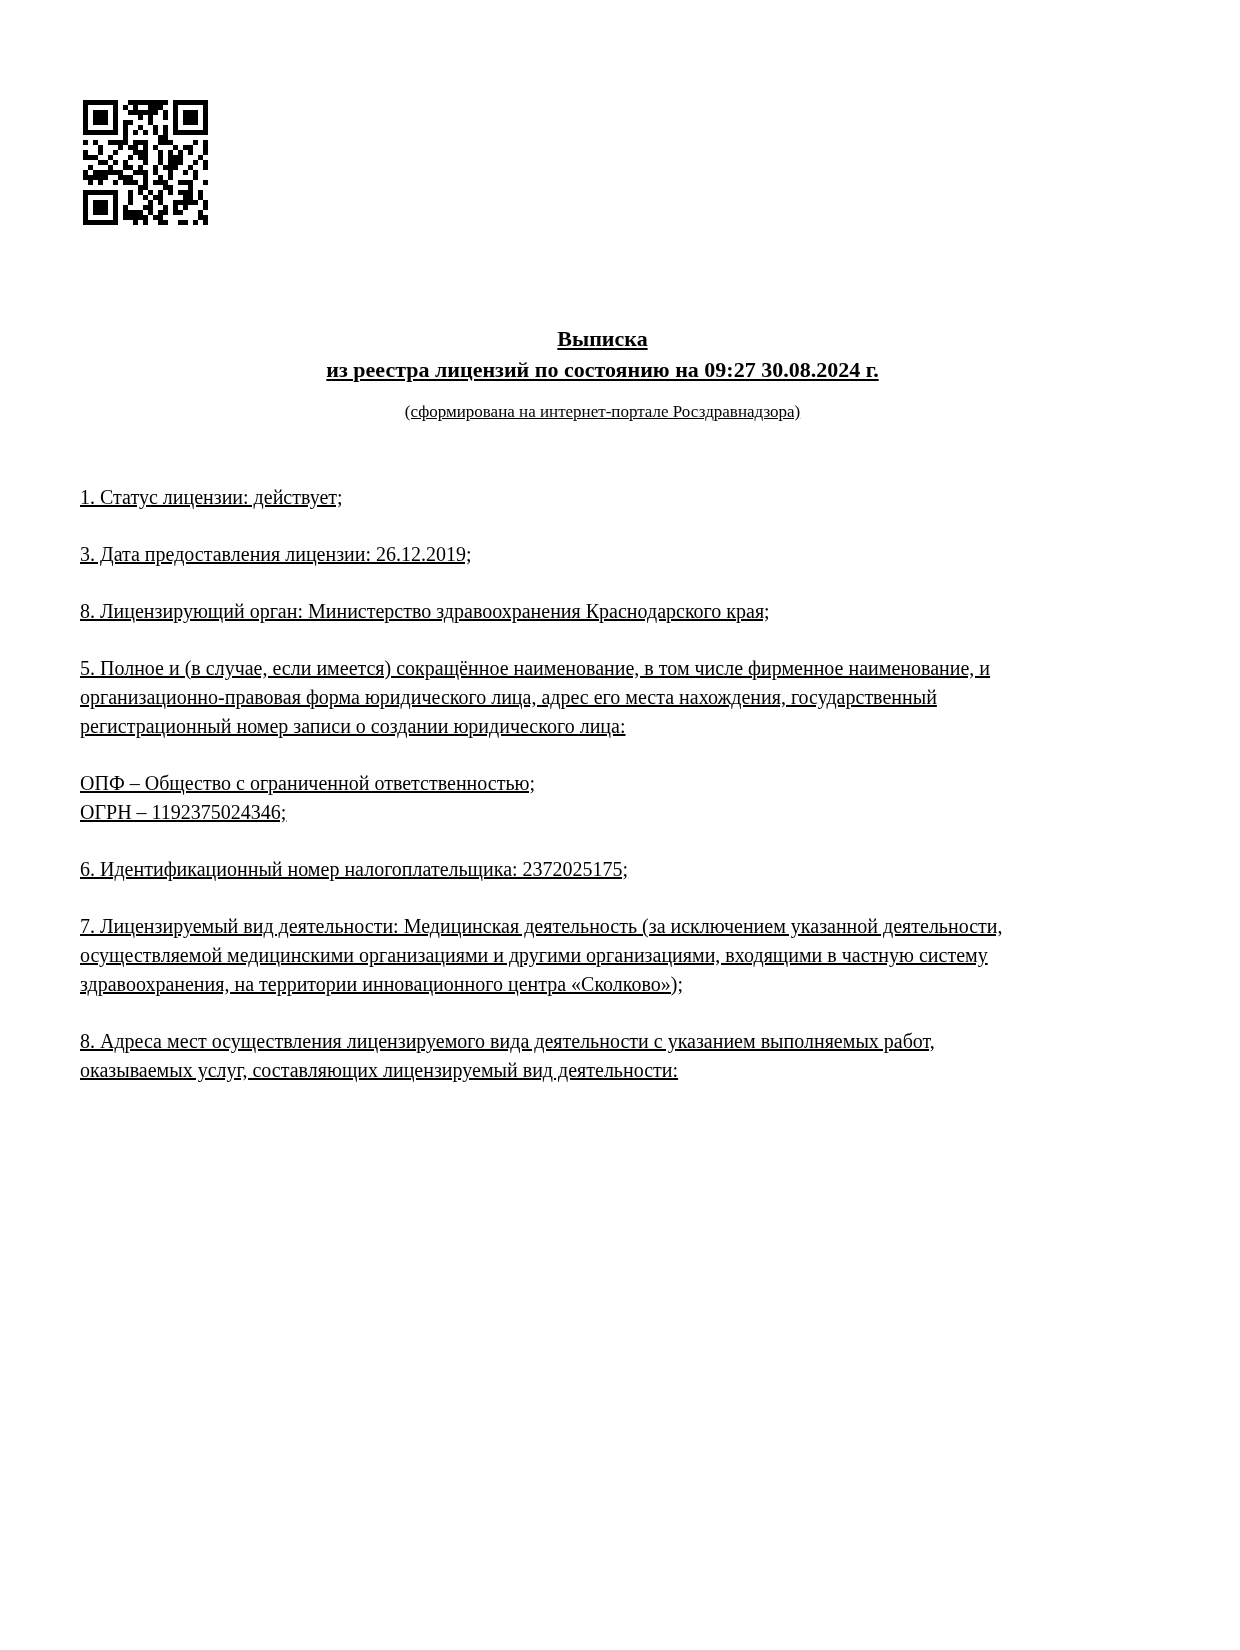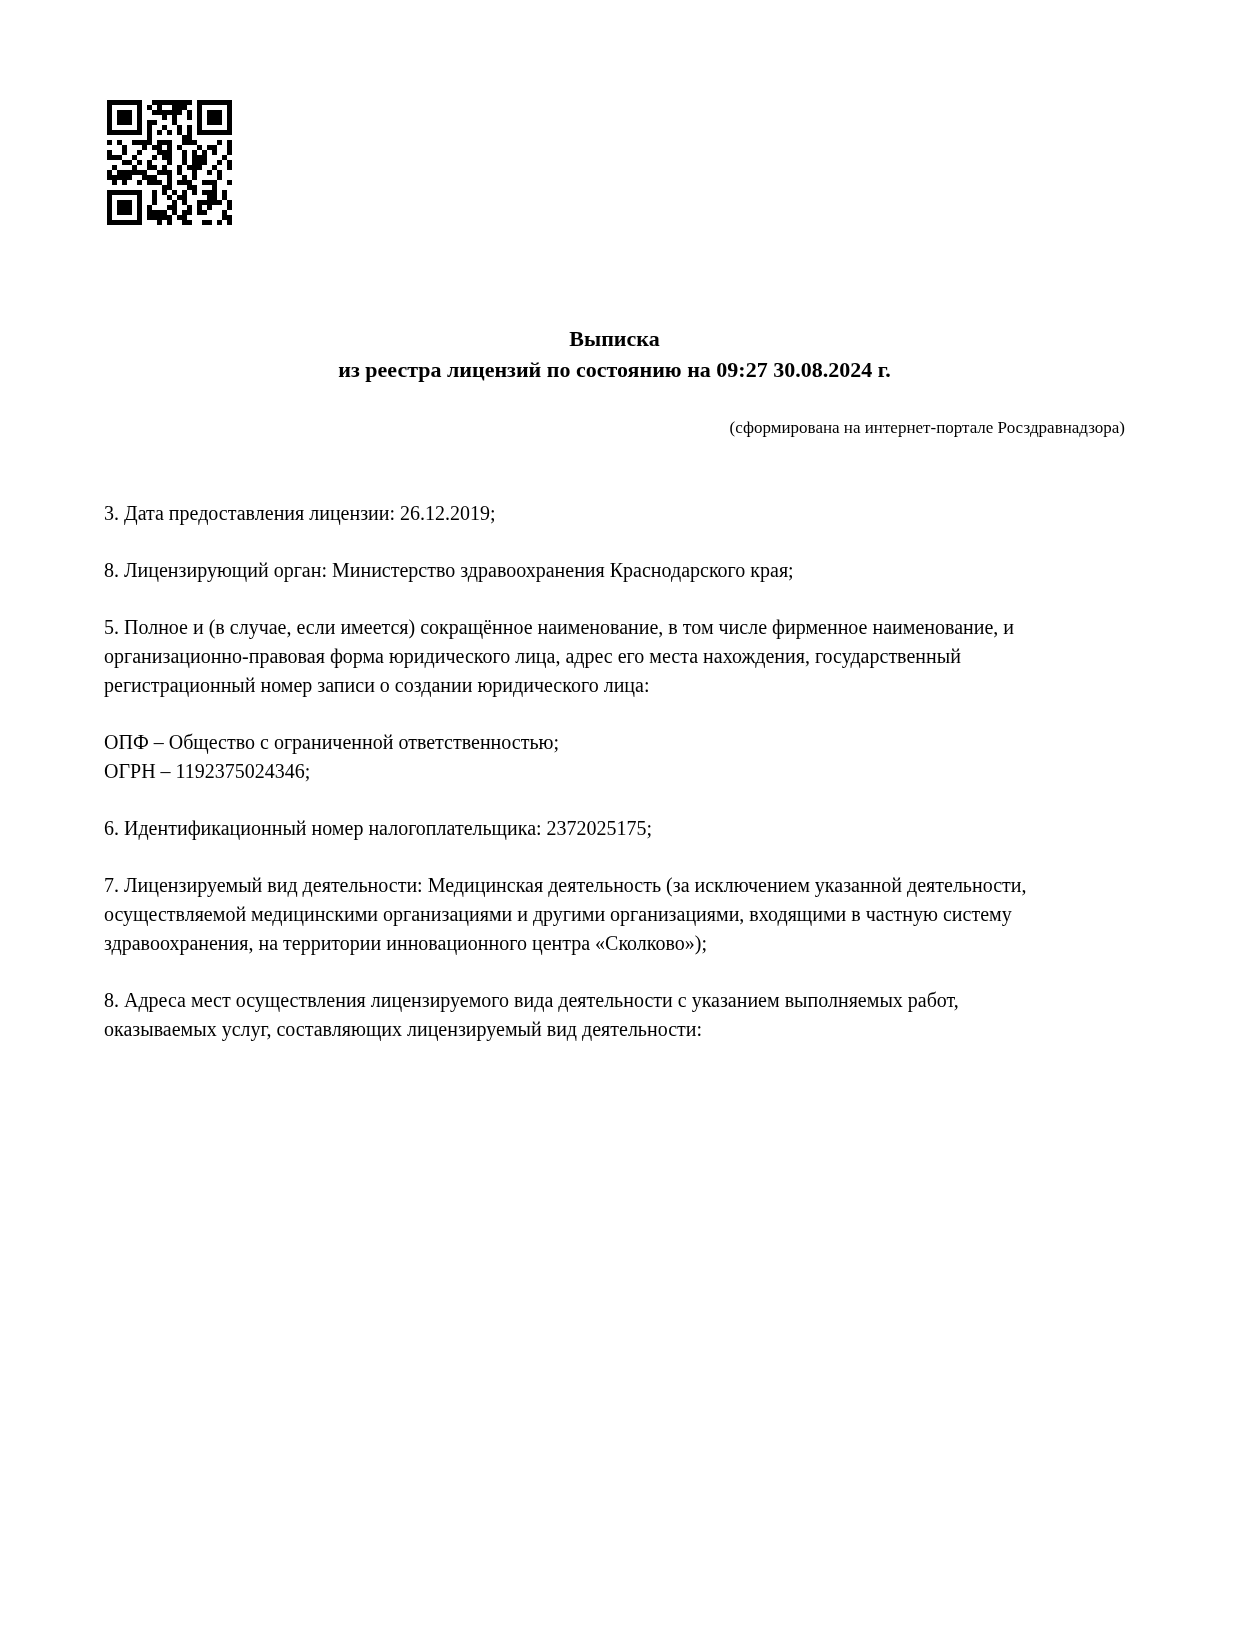--- a/index.html
+++ b/index.html
@@ -7,40 +7,41 @@
   body {
     width: 1240px;
     height: 1650px;
     background: #ffffff;
     color: #000000;
     font-family: "Liberation Serif", "DejaVu Serif", serif;
   }
   .page {
     width: 1240px;
     height: 1257px;
-    padding: 0 115px 0 104px;
+    padding: 0 115px 0 80px;
     overflow: hidden;
     background: #ffffff;
+    text-decoration: underline;
   }
   .qr {
     width: 125px;
     height: 125px;
     margin: 100px 0 0 3px;
   }
   .qr svg { display: block; }
   .doc-title {
     margin-top: 98px;
     text-align: center;
     font-size: 22px;
     font-weight: bold;
     line-height: 31px;
   }
   .doc-subtitle {
-    margin-top: 32px;
-    text-align: right;
+    margin-top: 16px;
+    text-align: center;
     font-size: 17px;
     line-height: 22px;
   }
   .content {
     margin-top: 60px;
     font-size: 20px;
     line-height: 29px;
   }
   .content p {
     margin: 0 0 28px 0;
@@ -372,20 +373,21 @@
     </div>
 
   <div class="doc-title">
     <div>Выписка</div>
     <div>из реестра лицензий по состоянию на 09:27 30.08.2024 г.</div>
   </div>
 
   <div class="doc-subtitle">(сформирована на интернет-портале Росздравнадзора)</div>
 
   <div class="content">
+    <p>1. Статус лицензии: действует;</p>
     <p>3. Дата предоставления лицензии: 26.12.2019;</p>
     <p>8. Лицензирующий орган: Министерство здравоохранения Краснодарского края;</p>
     <p>5. Полное и (в случае, если имеется) сокращённое наименование, в том числе фирменное наименование, и организационно-правовая форма юридического лица, адрес его места нахождения, государственный регистрационный номер записи о создании юридического лица:</p>
 
     <div class="detail-lines">
       <div>ОПФ – Общество с ограниченной ответственностью;</div>
       <div>ОГРН – 1192375024346;</div>
     </div>
 
     <p>6. Идентификационный номер налогоплательщика: 2372025175;</p>

